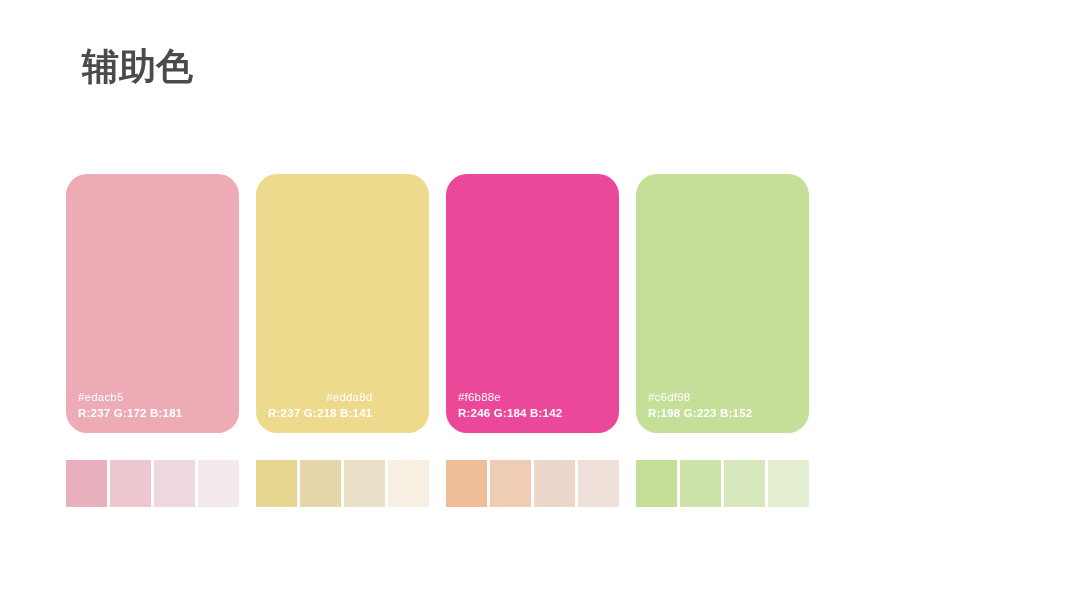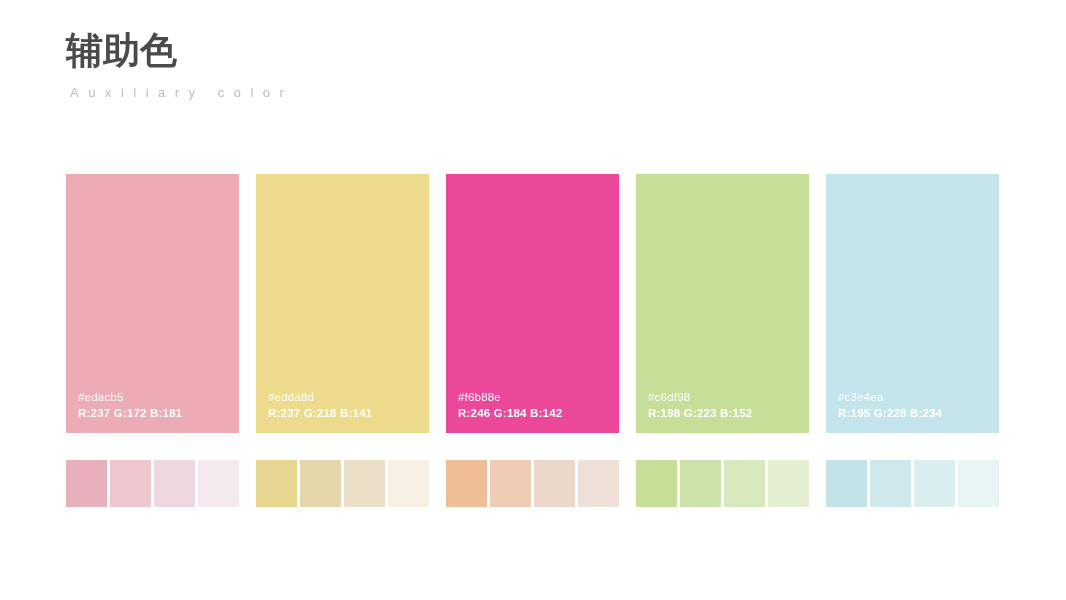--- a/index.html
+++ b/index.html
@@ -25,21 +25,21 @@
     position: absolute;
     left: 66px;
     top: 30px;
   }
   .page-title {
     font-size: 37px;
     font-weight: bold;
     color: #4a4a4a;
     line-height: 1.15;
     letter-spacing: 0px;
-    margin: 0;
+    margin: 16px;
     white-space: nowrap;
   }
   .page-subtitle {
     margin: 12px 0 0 4px;
     font-size: 13px;
     color: #bcbcbc;
     letter-spacing: 9.5px;
     font-weight: normal;
     white-space: nowrap;
   }
@@ -56,20 +56,21 @@
   .palette-column {
     width: 173px;
     display: flex;
     flex-direction: column;
   }
 
   .swatch-card {
     height: 259px;
     position: relative;
     box-sizing: border-box;
+    border-radius: 21px;
   }
   .swatch-label {
     position: absolute;
     left: 12px;
     bottom: 12px;
     color: #ffffff;
     font-size: 11.5px;
     line-height: 16px;
     letter-spacing: 0.2px;
     white-space: nowrap;
@@ -93,40 +94,39 @@
     height: 47px;
   }
 </style>
 </head>
 <body>
 
 <div id="page">
 
   <div class="header">
     <h1 class="page-title">辅助色</h1>
-    <div class="page-subtitle">Auxiliary  color</div>
   </div>
 
   <div class="palette">
       <div class="palette-column">
         <div class="swatch-card" style="background: rgb(237, 172, 181);">
           <div class="swatch-label">
             <span class="swatch-hex">#edacb5</span>
             <span class="swatch-rgb">R:237 G:172 B:181</span>
           </div>
         </div>
         <div class="tint-row">
           <div class="tint-square" style="background: rgb(232, 176, 189);"></div>
           <div class="tint-square" style="background: rgb(238, 198, 208);"></div>
           <div class="tint-square" style="background: rgb(238, 215, 224);"></div>
           <div class="tint-square" style="background: rgb(244, 233, 239);"></div>
         </div>
       </div>
       <div class="palette-column">
-        <div class="swatch-card" style="background: rgb(237, 218, 141);">
+        <div class="swatch-card" style="background: rgb(237, 218, 141); text-align: right;">
           <div class="swatch-label">
             <span class="swatch-hex">#edda8d</span>
             <span class="swatch-rgb">R:237 G:218 B:141</span>
           </div>
         </div>
         <div class="tint-row">
           <div class="tint-square" style="background: rgb(231, 214, 143);"></div>
           <div class="tint-square" style="background: rgb(230, 215, 171);"></div>
           <div class="tint-square" style="background: rgb(234, 224, 200);"></div>
           <div class="tint-square" style="background: rgb(247, 240, 226);"></div>
@@ -153,29 +153,15 @@
             <span class="swatch-rgb">R:198 G:223 B:152</span>
           </div>
         </div>
         <div class="tint-row">
           <div class="tint-square" style="background: rgb(197, 222, 152);"></div>
           <div class="tint-square" style="background: rgb(205, 226, 168);"></div>
           <div class="tint-square" style="background: rgb(215, 232, 188);"></div>
           <div class="tint-square" style="background: rgb(228, 239, 210);"></div>
         </div>
       </div>
-      <div class="palette-column">
-        <div class="swatch-card" style="background: rgb(195, 228, 234);">
-          <div class="swatch-label">
-            <span class="swatch-hex">#c3e4ea</span>
-            <span class="swatch-rgb">R:195 G:228 B:234</span>
-          </div>
-        </div>
-        <div class="tint-row">
-          <div class="tint-square" style="background: rgb(196, 227, 233);"></div>
-          <div class="tint-square" style="background: rgb(207, 232, 235);"></div>
-          <div class="tint-square" style="background: rgb(219, 238, 239);"></div>
-          <div class="tint-square" style="background: rgb(232, 244, 244);"></div>
-        </div>
-      </div>
     </div>
 
 </div>
 
 </body></html>

